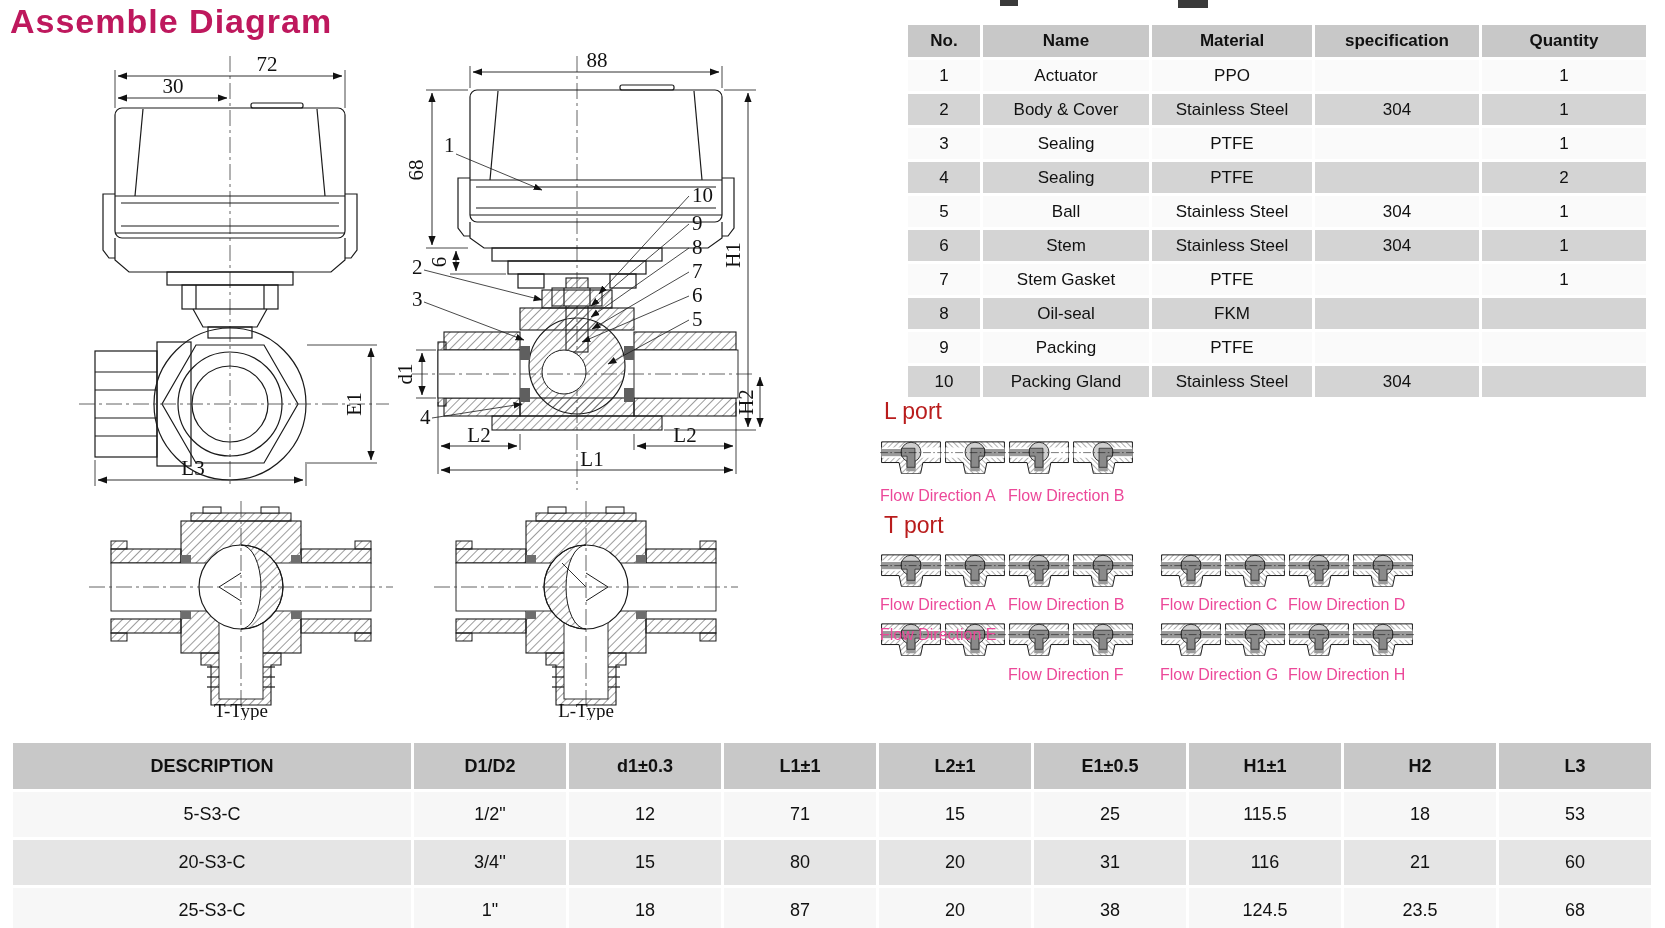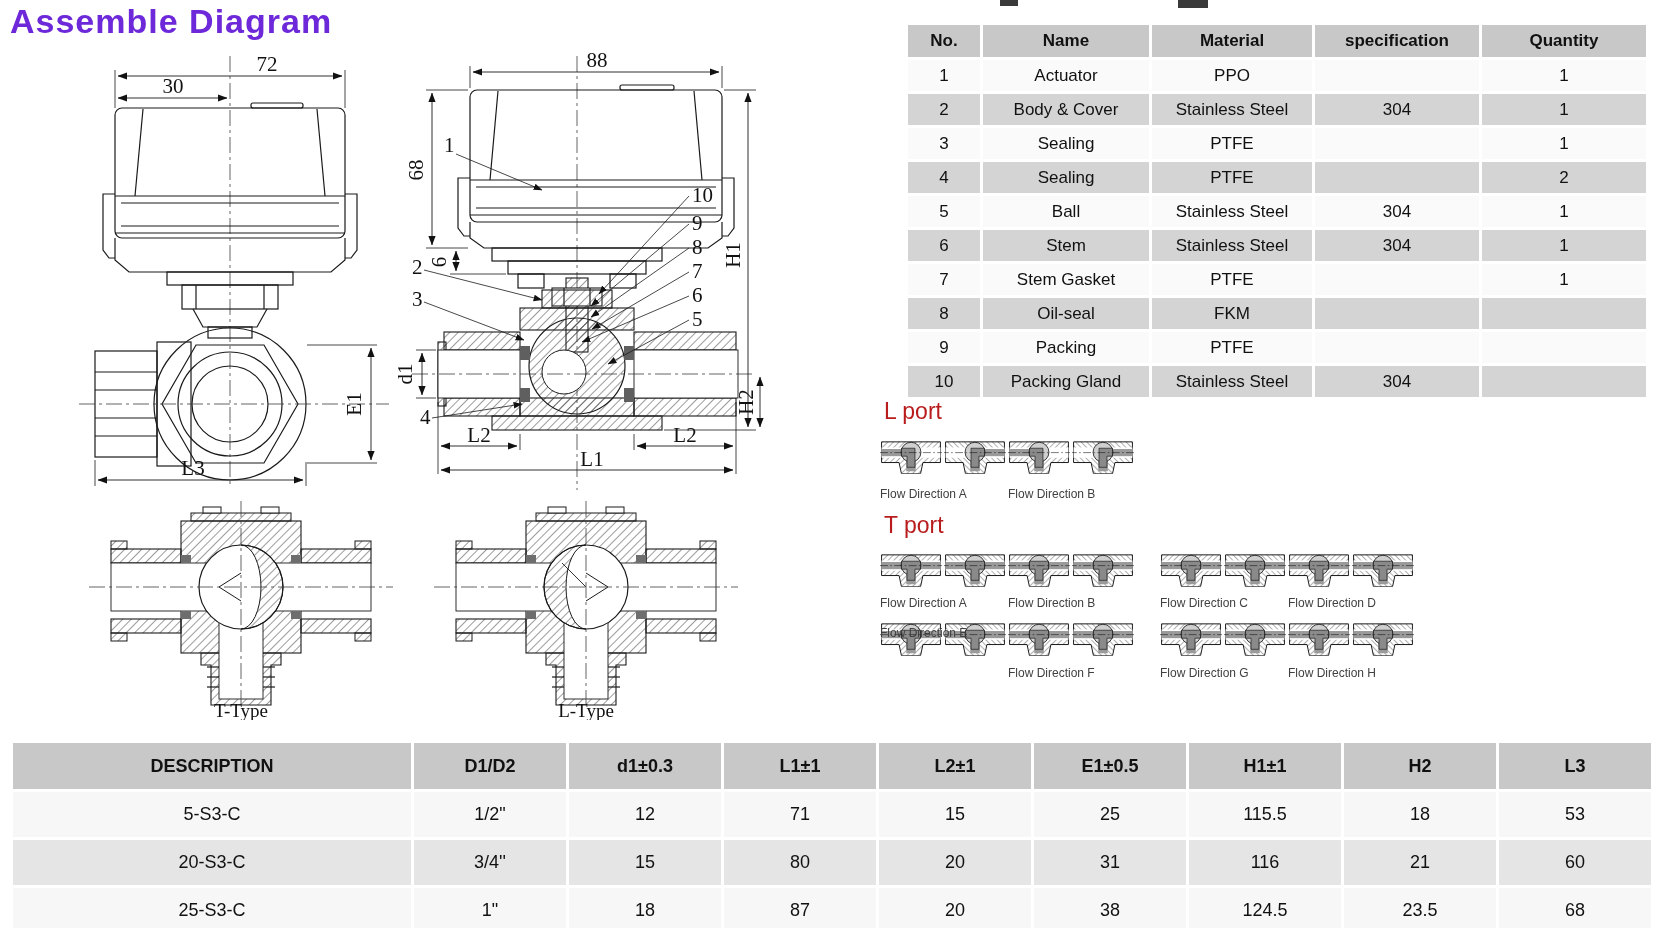--- a/index.html
+++ b/index.html
@@ -1,35 +1,35 @@
 <!DOCTYPE html>
 <html><head>
 <meta charset="utf-8">
 <style>
   html,body{margin:0;padding:0;background:#fff}
   #app{position:relative;width:1665px;height:928px;background:#ffffff;overflow:hidden;
        font-family:"Liberation Sans",sans-serif;color:#111}
   .abs{position:absolute}
-  #title{position:absolute;left:10px;top:2px;font-size:34px;font-weight:600;color:#6d28d9;letter-spacing:1px}
+  #title{position:absolute;left:10px;top:2px;font-size:34px;font-weight:600;color:#be185d;letter-spacing:1px}
   
   table{border-collapse:separate;border-spacing:3px;position:absolute;table-layout:fixed}
   th,td{text-align:center;vertical-align:middle;overflow:hidden;white-space:nowrap}
   .parts{left:905px;top:22px}
   .parts th{background:#c8c8c8;font-weight:700;font-size:17px;height:30px}
   .parts td{font-size:17px;height:29px}
   .parts tr.g td{background:#d4d4d4}
   .parts tr.w td{background:#fafafa}
   .spec{left:10px;top:740px}
   .spec th{background:#c8c8c8;font-weight:700;font-size:18px;height:44px}
   .spec td{font-size:18px;height:43px}
   .spec tr.g td{background:#e5e5e5}
   .spec tr.w td{background:#f7f7f7}
   
   .porthead{position:absolute;font-size:23px;color:#b91c1c}
-  .fdlabel{position:absolute;font-size:12px;color:#404040;white-space:nowrap}
+  .fdlabel{position:absolute;font-size:16px;color:#ec4899;white-space:nowrap}
   .pair{position:absolute;display:flex;gap:2px}
   .fdi{display:block}
   .mirror{transform:scaleX(-1)}
   
   .ol{fill:none;stroke:#1a1a1a;stroke-width:1.2}
   .dim{stroke:#1a1a1a;stroke-width:0.9;fill:none}
   .ext{stroke:#1a1a1a;stroke-width:0.8;fill:none}
   .cl{stroke:#3c3c3c;stroke-width:0.8;stroke-dasharray:16 4 3 4;fill:none}
   .dimtxt{font-family:"Liberation Serif",serif;font-size:21px;fill:#111}
   .ptxt{font-family:"Liberation Serif",serif;font-size:21px;fill:#111}

